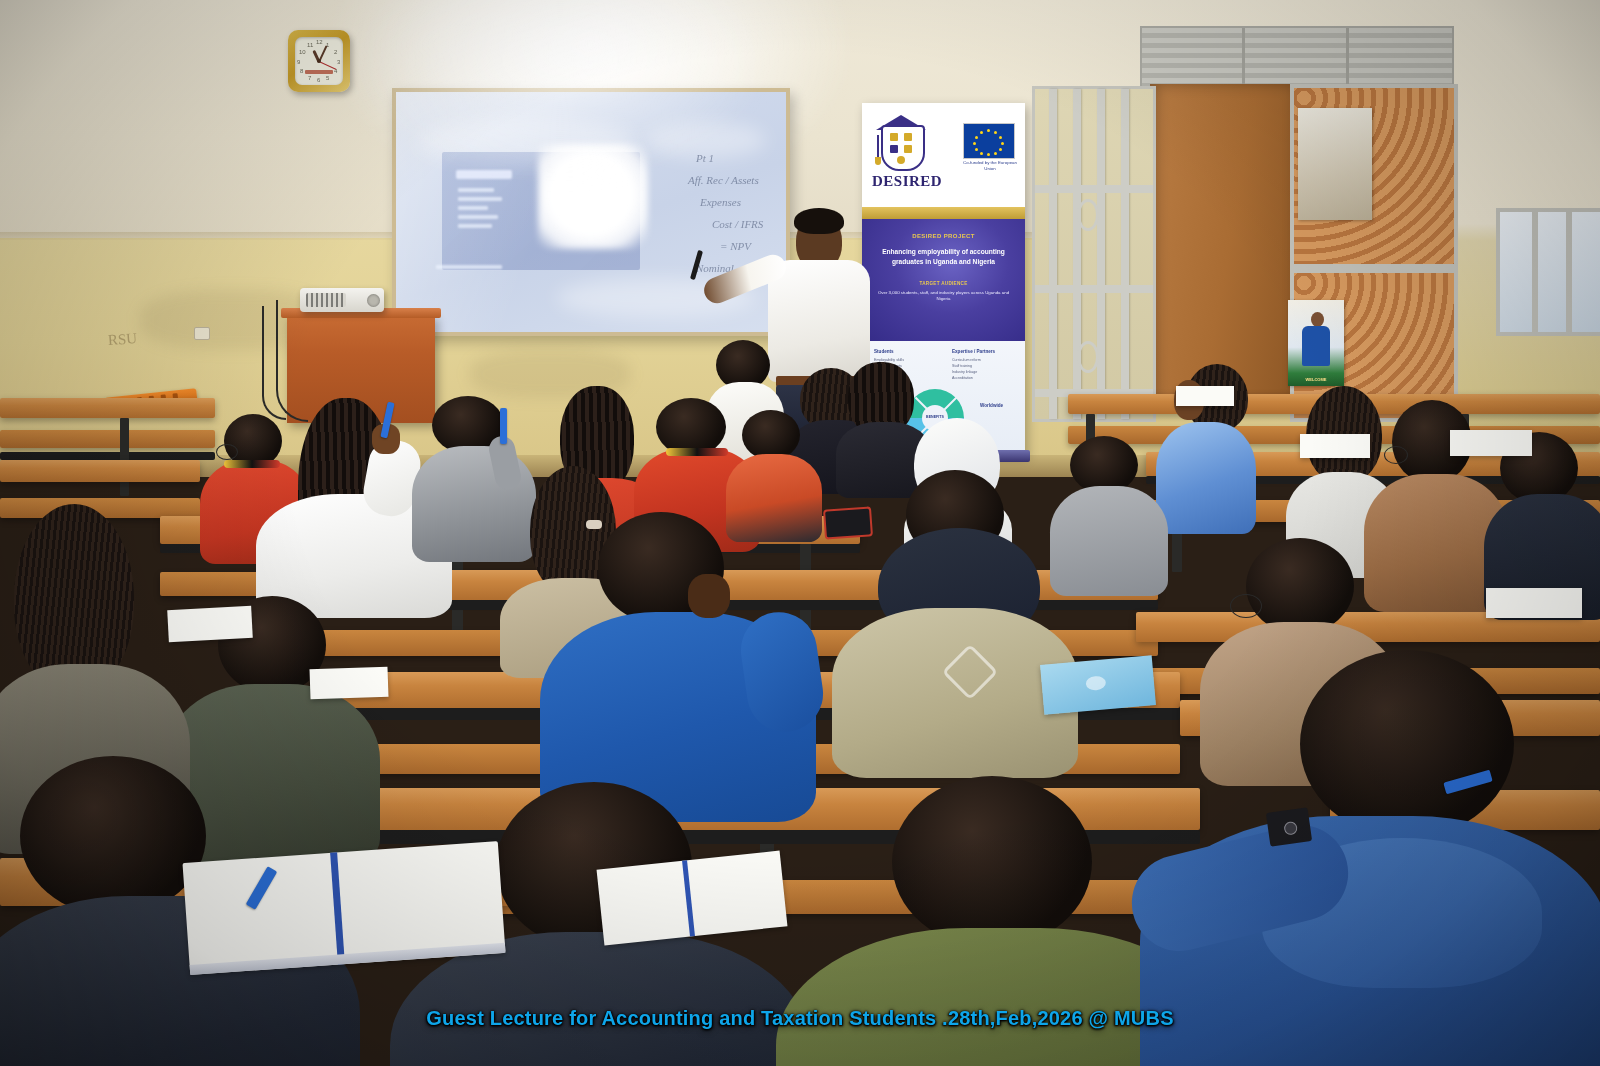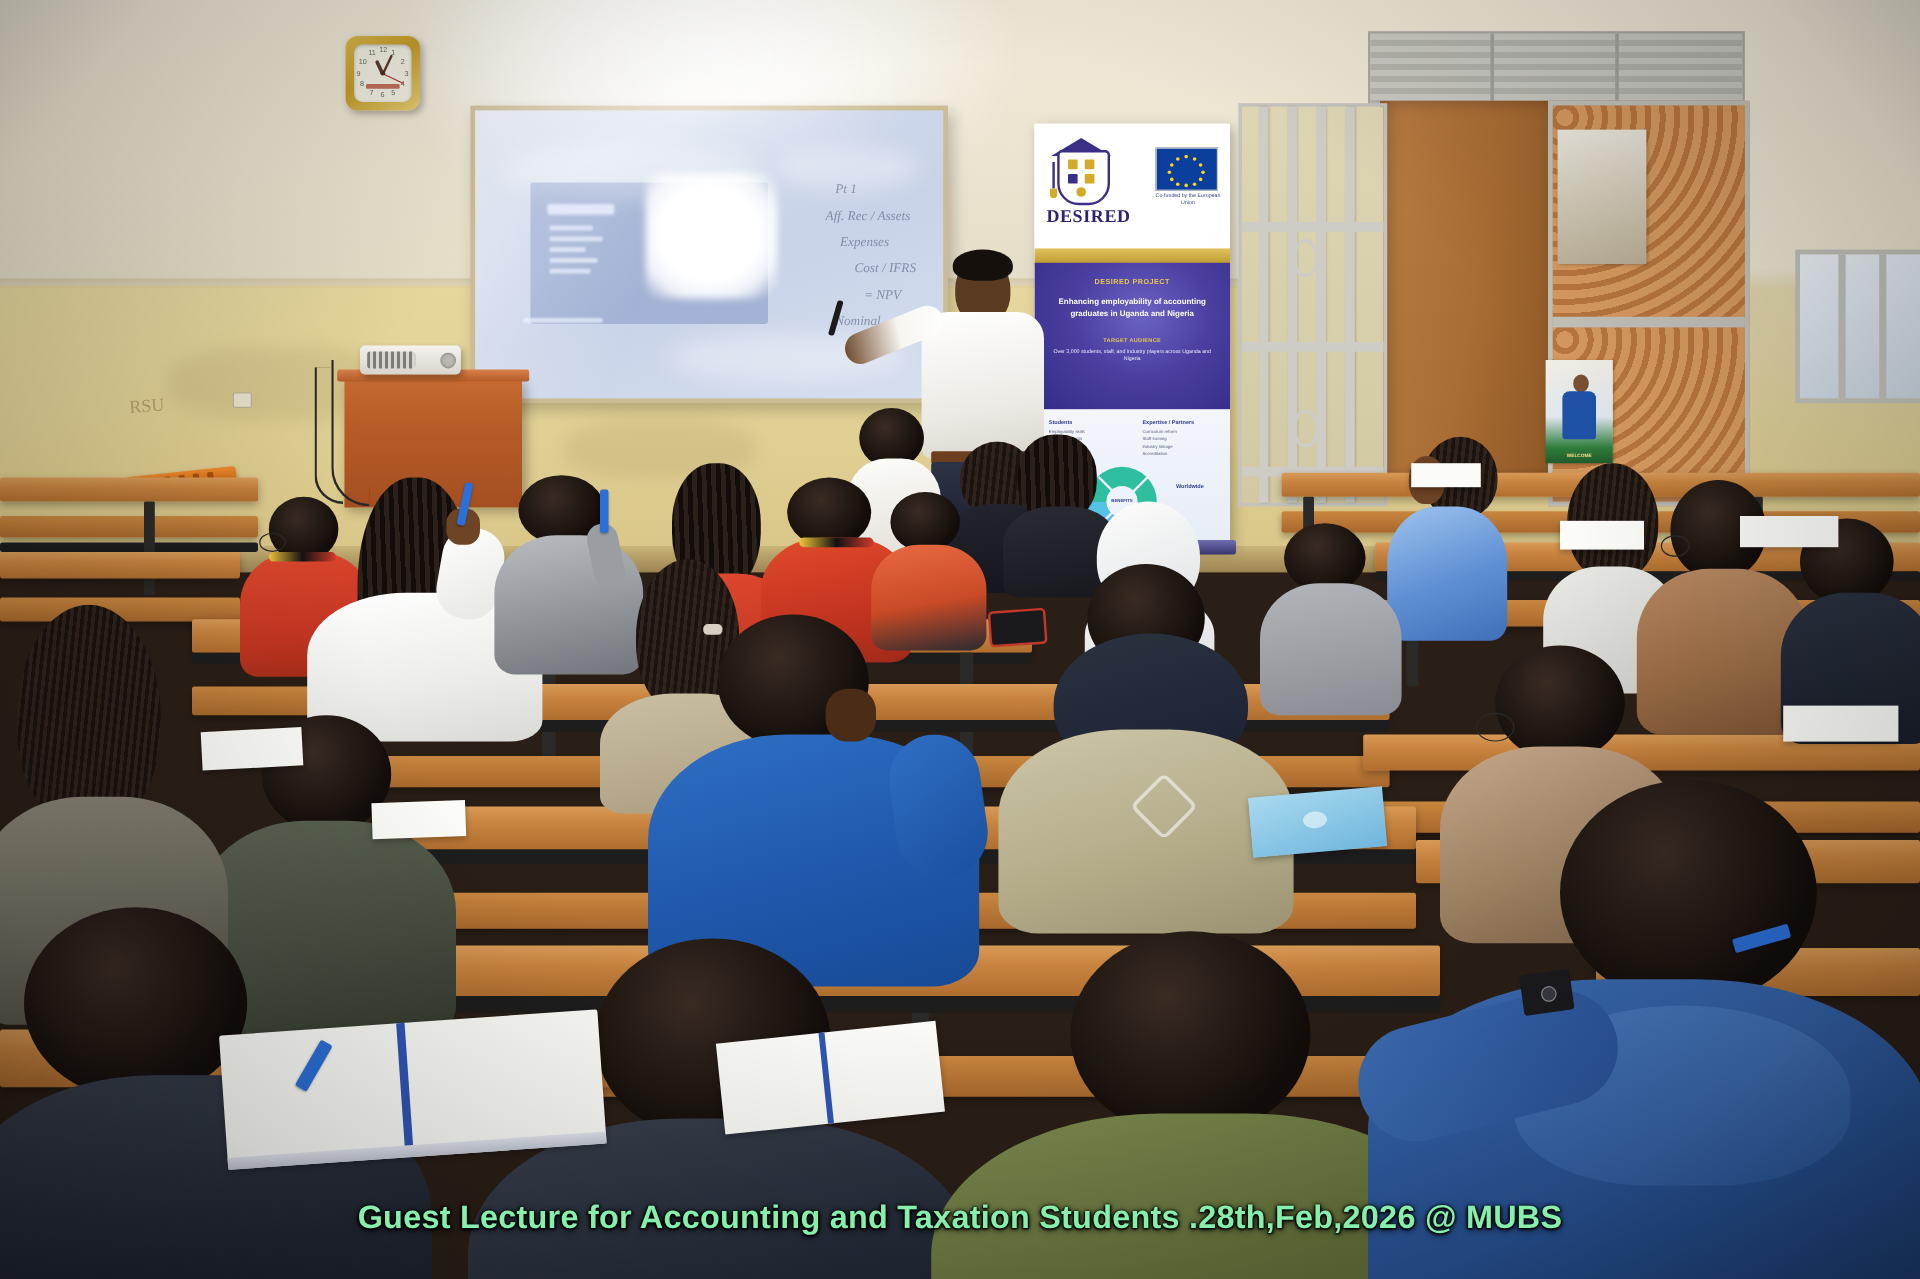--- a/index.html
+++ b/index.html
@@ -305,22 +305,22 @@
     background:radial-gradient(ellipse at 50% 42%,rgba(0,0,0,0) 45%,rgba(0,0,0,.18) 78%,rgba(0,0,0,.42) 100%);
     pointer-events:none;
   }
   .flare{
     position:absolute;left:350px;top:-60px;width:420px;height:240px;
     background:radial-gradient(ellipse at center,rgba(255,255,255,.7),rgba(255,255,255,0) 70%);
     pointer-events:none;filter:blur(10px);
   }
   .caption{
     position:absolute;left:0;bottom:36px;width:100%;
-    text-align:center;color:#86efac;
-    font-size:27px;font-weight:bold;letter-spacing:.2px;
+    text-align:center;color:#0ea5e9;
+    font-size:20px;font-weight:bold;letter-spacing:.2px;
     text-shadow:0 0 3px rgba(0,0,0,.95),1px 1px 2px rgba(0,0,0,.9),-1px 1px 2px rgba(0,0,0,.9),0 2px 6px rgba(0,0,0,.8);
     pointer-events:none;
   }
 </style>
 </head>
 <body>
 
 <div id="scene">
 
   <div class="wall-upper"></div>

